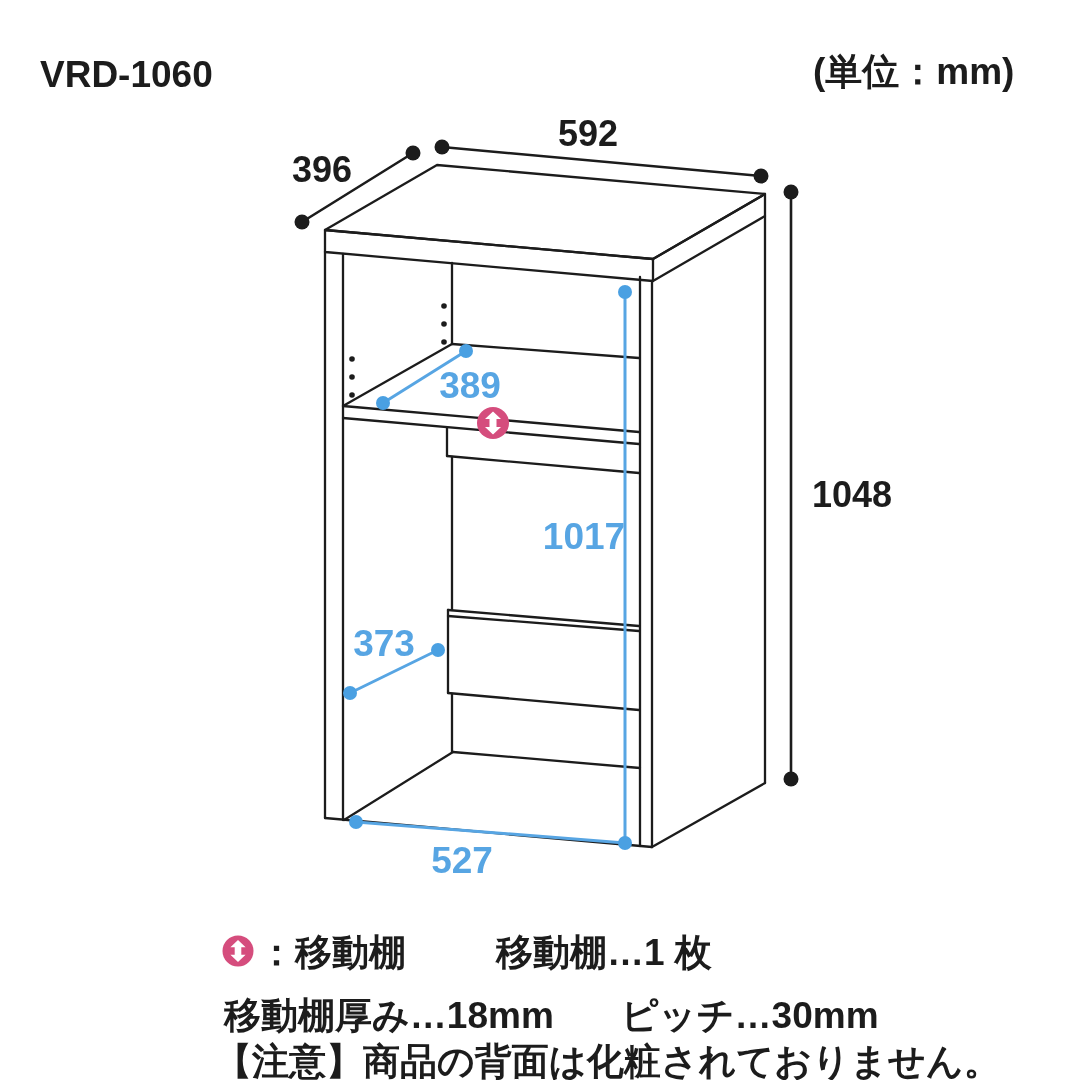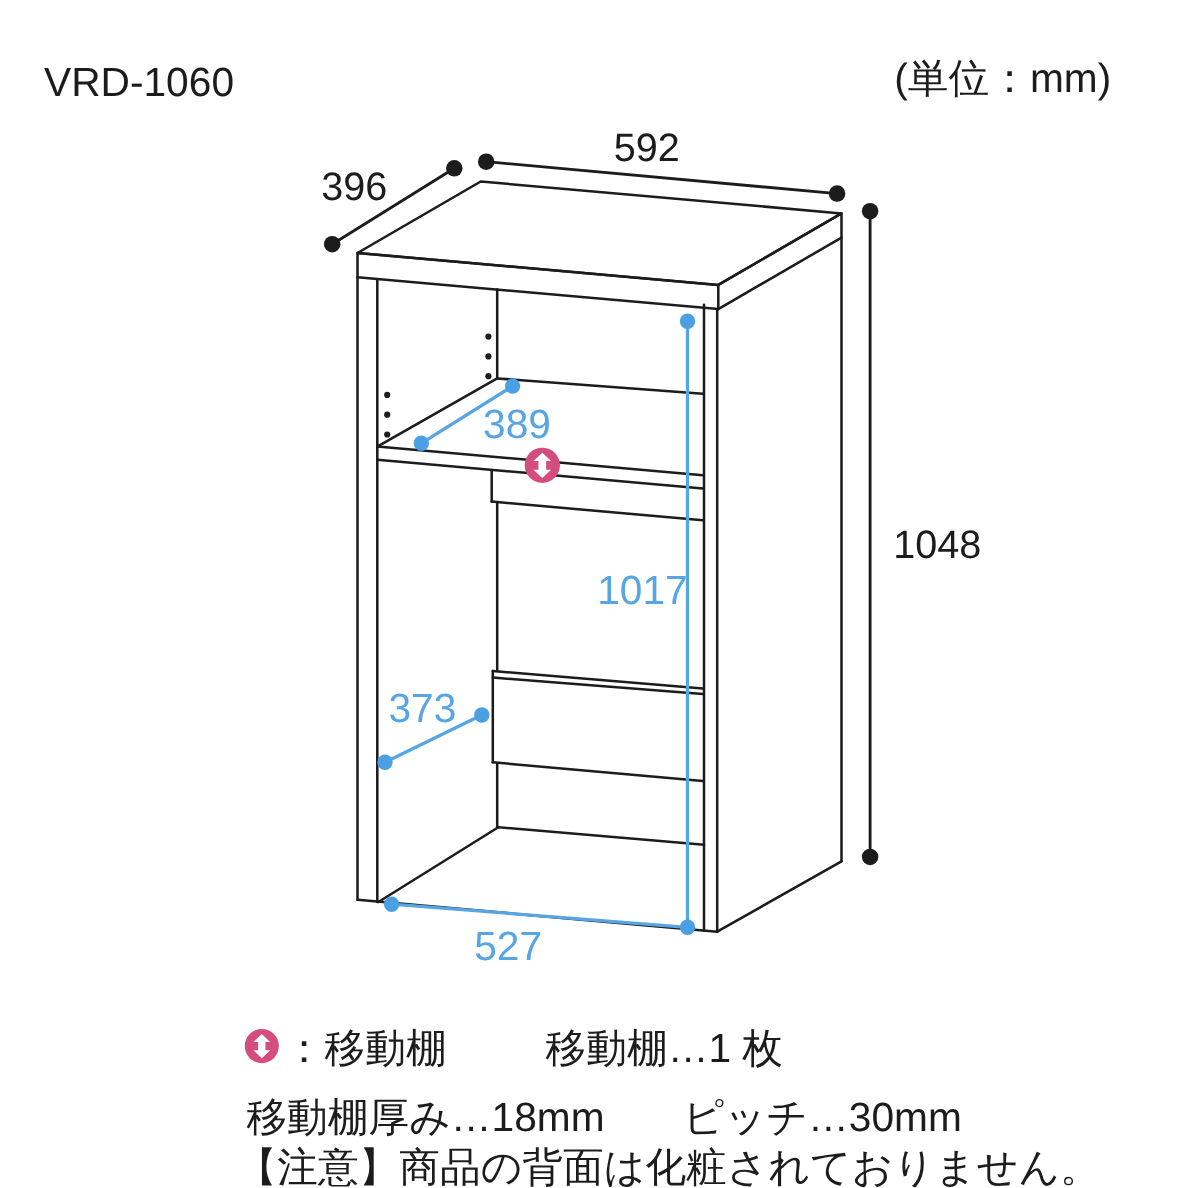--- a/index.html
+++ b/index.html
@@ -1,17 +1,17 @@
 <!DOCTYPE html>
 <html><head>
 <meta charset="utf-8">
 <style>
   html,body{margin:0;padding:0;background:#ffffff;}
   .page{position:relative;width:1080px;height:1080px;background:#ffffff;overflow:hidden;
-        font-family:"Liberation Sans", sans-serif;}
+        font-family:"Liberation Sans", sans-serif;font-weight:bold;}
   svg{display:block;}
   .struct{stroke:#1c1c1c;stroke-width:2.3;fill:none;stroke-linecap:round;stroke-linejoin:round;}
   .dimline{stroke:#1c1c1c;stroke-width:2.6;fill:none;stroke-linecap:round;}
   .dimdot{fill:#1c1c1c;stroke:none;}
   .bluline{stroke:#57a5e3;stroke-width:3;fill:none;stroke-linecap:round;}
   .bludot{fill:#4aa0e2;stroke:none;}
   .pindot{fill:#1c1c1c;stroke:none;}
   text{font-family:"Liberation Sans", sans-serif;fill:#1c1c1c;}
   .bluetext{fill:#57a5e3;}
   .lbl-lg{font-size:37px;}

